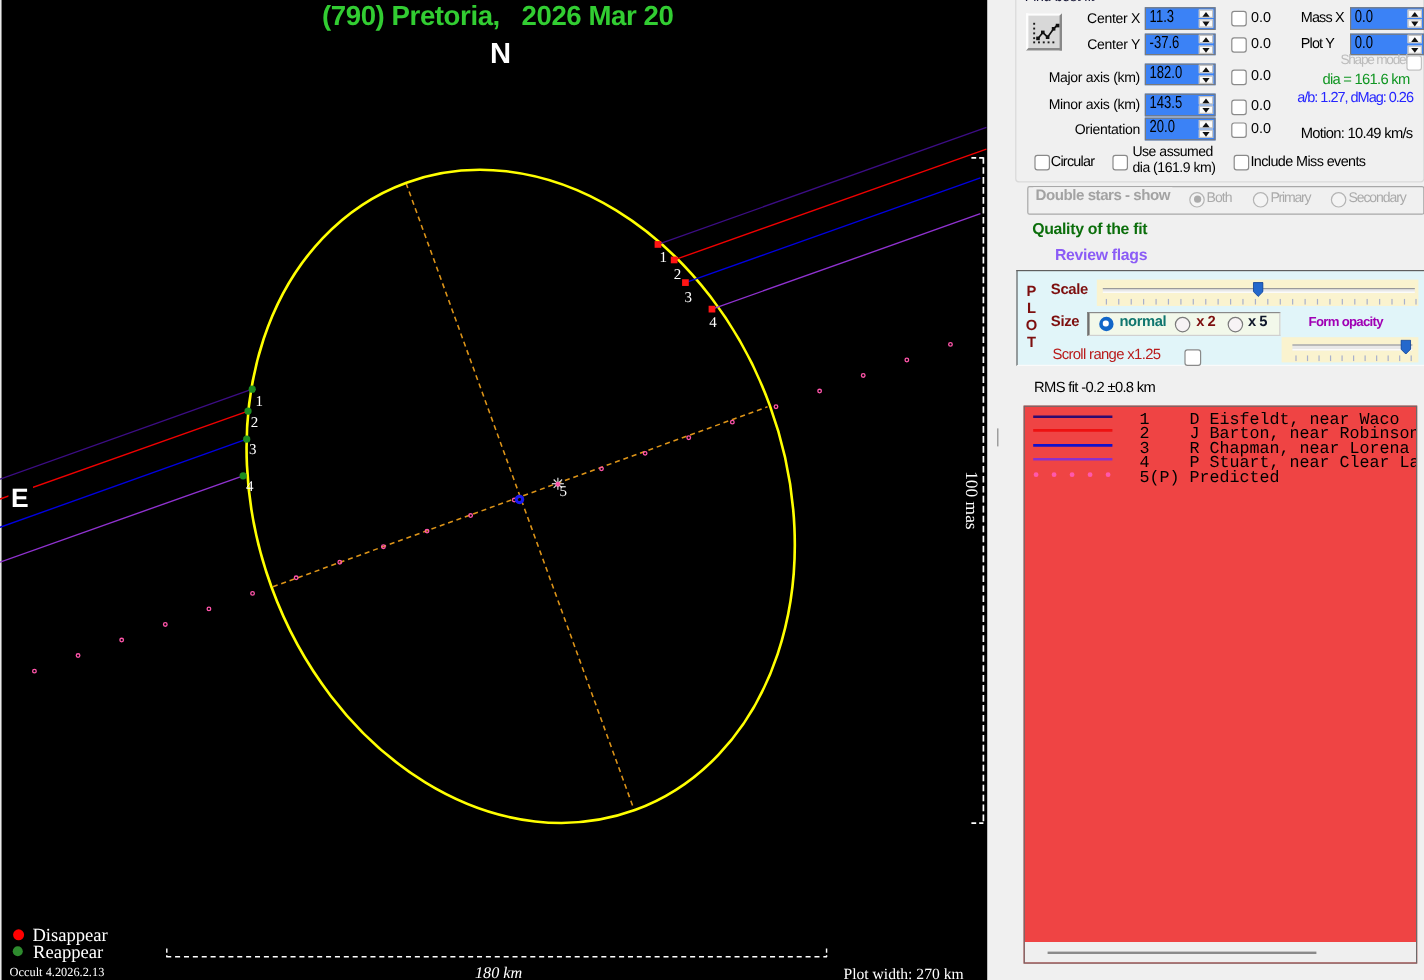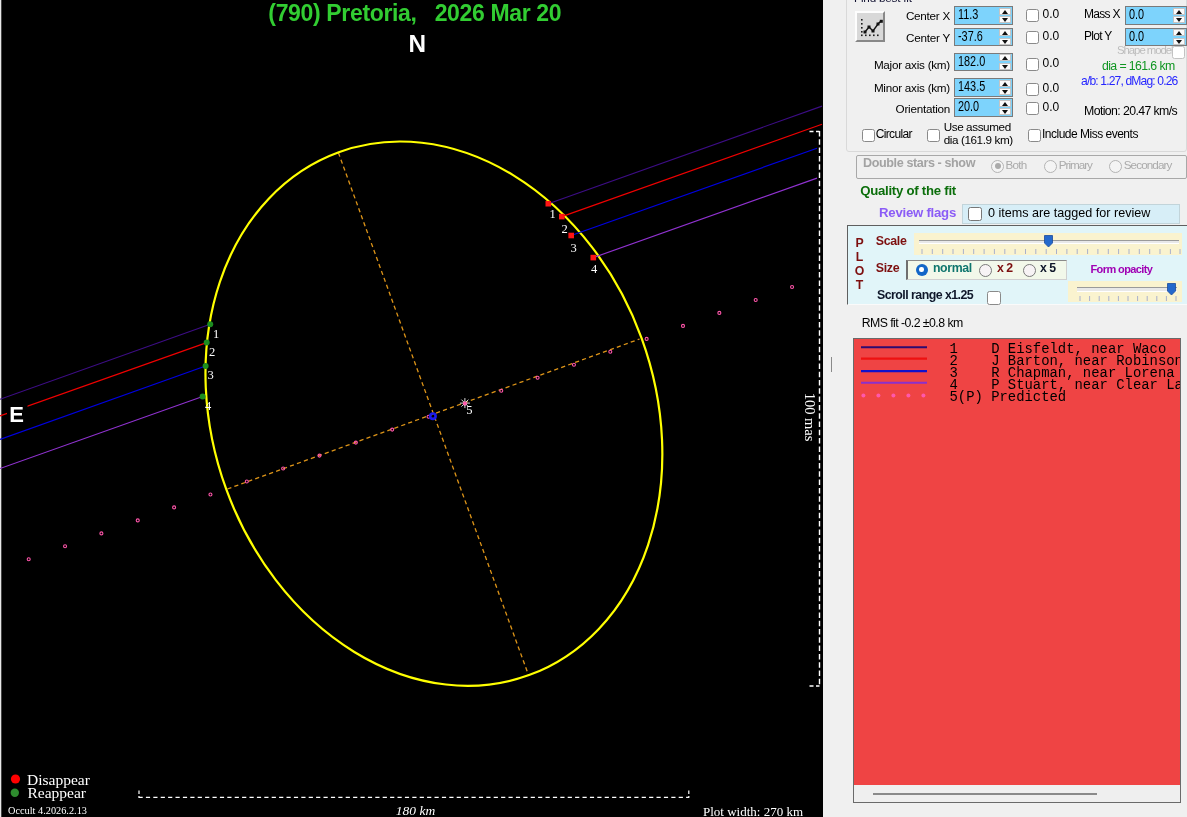--- a/index.html
+++ b/index.html
@@ -1,21 +1,21 @@
 <!DOCTYPE html>
 <html><head>
 <meta charset="utf-8">
 <style>
 html,body{margin:0;padding:0;}
 #root{position:relative;width:1187px;height:817px;background:#f0f0f0;overflow:hidden;
   font-family:"Liberation Sans",sans-serif;}
 #plot{position:absolute;left:0;top:0;}
 .lbl{position:absolute;color:#000;font-size:11.7px;white-space:nowrap;}
 .rlbl{position:absolute;color:#000;font-size:11.7px;white-space:nowrap;text-align:right;letter-spacing:-0.25px;}
-.field{position:absolute;background:#7dd3fc;border:1px solid #7a7a7a;font-size:14px;color:#000;}
+.field{position:absolute;background:#3b82f6;border:1px solid #7a7a7a;font-size:14px;color:#000;}
 .field .val{position:absolute;left:3.5px;top:-1px;font-size:14.5px;transform:scaleX(0.75);transform-origin:0 0;}
 .spin{position:absolute;right:0px;top:0px;width:13px;height:100%;}
 .spin .up,.spin .dn{position:absolute;left:0;width:12px;height:7px;background:#fbfbfb;border:1px solid #c4c4c4;box-sizing:border-box;}
 .spin .up{top:0.5px;}
 .spin .dn{bottom:0.5px;}
 .tri-up{position:absolute;left:2.5px;top:1px;width:0;height:0;border-left:3px solid transparent;border-right:3px solid transparent;border-bottom:4px solid #101010;}
 .tri-dn{position:absolute;left:2.5px;top:1px;width:0;height:0;border-left:3px solid transparent;border-right:3px solid transparent;border-top:4px solid #101010;}
 .cb{position:absolute;width:11px;height:11px;background:#fff;border:1px solid #8a8a8a;border-radius:2.5px;}
 .radio{position:absolute;width:11px;height:11px;border-radius:50%;background:#fff;border:1px solid #5a5a5a;}
 .radio-dis{position:absolute;width:11px;height:11px;border-radius:50%;background:#f4f4f4;border:1px solid #b4b4b4;}
@@ -259,45 +259,41 @@
           <i class="tri-dn"></i>
         </div>
       </div>
     </div>
 
 <div class="lbl" style="left:1117px;top:44.3px;color:#bcbcbc;font-size:11.4px;letter-spacing:-1.05px;">Shape model</div>
 <div class="cb" style="left:1172px;top:45.5px;width:11px;height:11px;border-color:#c2c2c2;"></div>
 
 <div class="lbl" style="left:1102px;top:59.3px;color:#109622;font-size:12.3px;letter-spacing:-0.6px;">dia = 161.6 km</div>
 <div class="lbl" style="left:1081px;top:74.1px;color:#2525ff;font-size:12.1px;letter-spacing:-0.85px;">a/b: 1.27, dMag: 0.26</div>
-<div class="lbl" style="left:1084px;top:104.1px;font-size:12.3px;letter-spacing:-0.6px;">Motion: 20.47 km/s</div>
+<div class="lbl" style="left:1084px;top:104.1px;font-size:12.3px;letter-spacing:-0.6px;">Motion: 10.49 km/s</div>
 
 <div class="cb" style="left:861.7px;top:129.3px;"></div>
     <div class="lbl" style="left:875.7px;top:127.2px;font-size:12px;letter-spacing:-0.65px;">Circular</div>
 <div class="cb" style="left:926.7px;top:129.3px;"></div>
 <div class="lbl" style="left:943.7px;top:121.3px;font-size:11.7px;line-height:12.9px;letter-spacing:-0.4px;">Use assumed<br>dia (161.9 km)</div>
 <div class="cb" style="left:1027.8px;top:129.3px;"></div>
     <div class="lbl" style="left:1042px;top:127.2px;font-size:12px;letter-spacing:-0.5px;">Include Miss events</div>
 
 <div class="grp" style="left:856px;top:154.5px;width:329px;height:22px;border-color:#a8a8a8;border-radius:2px;"></div>
 <div style="position:absolute;left:861px;top:155.6px;background:#f0f0f0;padding:0 2px;font-size:12.6px;font-weight:bold;color:#a3a3a3;letter-spacing:-0.4px;">Double stars - show</div>
 <div class="radio-dis" style="left:991px;top:159.5px;"></div>
 <div style="position:absolute;left:994.5px;top:163px;width:6px;height:6px;border-radius:50%;background:#ababab;"></div>
 <div class="lbl" style="left:1005.5px;top:157.7px;color:#aaa;font-size:11.7px;letter-spacing:-0.8px;">Both</div>
 <div class="radio-dis" style="left:1044.2px;top:159.5px;"></div>
 <div class="lbl" style="left:1058.7px;top:157.7px;color:#aaa;font-size:11.7px;letter-spacing:-1.0px;">Primary</div>
 <div class="radio-dis" style="left:1109.1px;top:159.5px;"></div>
 <div class="lbl" style="left:1123.7px;top:157.7px;color:#aaa;font-size:11.7px;letter-spacing:-0.9px;">Secondary</div>
 
 <div class="rlbl" style="left:800px;top:182.9px;width:156px;color:#0b6e0b;font-size:13.2px;font-weight:bold;letter-spacing:-0.25px;">Quality of the fit</div>
 <div class="rlbl" style="left:800px;top:205.0px;width:156px;color:#8b5cf6;font-size:13.2px;font-weight:bold;">Review flags</div>
-<div style="position:absolute;left:962px;top:203.8px;width:216px;height:18.5px;background:#d7eef7;border:1px solid #c2d4da;">
-  <div class="cb" style="left:5px;top:2.5px;width:12px;height:12px;border-color:#777;"></div>
-  <div style="position:absolute;left:25px;top:1.5px;font-size:12.6px;color:#000;">0 items are tagged for review</div>
-</div>
 
 <div style="position:absolute;left:847px;top:224.5px;width:340px;height:80.5px;background:#e1f5f9;border-top:1.5px solid #5f5f5f;border-left:1.5px solid #5f5f5f;border-bottom:1px solid #fafafa;box-sizing:border-box;"></div>
 <div style="position:absolute;left:853.5px;top:236.8px;width:12px;font-size:12.3px;font-weight:bold;color:#7d0f0f;line-height:13.9px;text-align:center;">P<br>L<br>O<br>T</div>
 <div style="position:absolute;left:875.7px;top:234.3px;font-size:12.4px;font-weight:bold;color:#7d0f0f;letter-spacing:-0.3px;">Scale</div>
 
 <div style="position:absolute;left:914px;top:232.5px;width:268px;height:22px;background:#faf3cf;"></div>
 <div style="position:absolute;left:919px;top:239.8px;width:260px;height:2.6px;background:#e8e8e8;border-top:1px solid #9a9a9a;border-bottom:1px solid #fff;"></div>
 <svg style="position:absolute;left:1043.5px;top:235.3px;" width="9" height="12.5" viewBox="0 0 9 12.5">
       <path d="M0.5 0.5 h8 v7.5 l-4 4 l-4 -4 z" fill="#2468cc" stroke="#1a4a99" stroke-width="0.8"></path>
     </svg>
@@ -337,21 +333,21 @@
 <div style="position:absolute;left:906px;top:259.5px;width:161px;height:20px;background:#f2f8ea;border-left:2px solid #6f6f6f;border-top:1px solid #8a8a8a;border-right:1px solid #d0d0d0;border-bottom:1px solid #d0d0d0;box-sizing:border-box;"></div>
 <div style="position:absolute;left:915.5px;top:263.6px;width:12px;height:12px;border-radius:50%;background:#1166c8;"></div>
 <div style="position:absolute;left:919.3px;top:267.4px;width:4.4px;height:4.4px;border-radius:50%;background:#fff;"></div>
 <div style="position:absolute;left:932.9px;top:261.2px;font-size:12.3px;font-weight:bold;letter-spacing:-0.35px;color:#0f766e;">normal</div>
 <div class="radio" style="left:979.3px;top:263.9px;background:#f7f3f5;border-color:#7a7a7a;"></div>
 <div style="position:absolute;left:996.9px;top:261.2px;font-size:12.3px;font-weight:bold;letter-spacing:-0.5px;color:#7d0f0f;">x 2</div>
 <div class="radio" style="left:1022.8px;top:263.9px;background:#f7f3f5;border-color:#7a7a7a;"></div>
 <div style="position:absolute;left:1040.1px;top:261.2px;font-size:12.3px;font-weight:bold;letter-spacing:-0.5px;color:#0f172a;">x 5</div>
 <div style="position:absolute;left:1090.5px;top:262.6px;font-size:11px;font-weight:bold;color:#a000b4;letter-spacing:-0.6px;">Form opacity</div>
 
-<div style="position:absolute;left:877px;top:288.0px;font-size:12.4px;font-weight:bold;color:#0f172a;letter-spacing:-0.55px;">Scroll range x1.25</div>
+<div style="position:absolute;left:877px;top:288.0px;font-size:12.4px;font-weight:normal;color:#b91c1c;letter-spacing:-0.55px;">Scroll range x1.25</div>
 <div class="cb" style="left:987px;top:290.5px;width:12px;height:12px;"></div>
 
 <div style="position:absolute;left:1067.5px;top:280.5px;width:114.5px;height:21px;background:#faf3cf;"></div>
 <div style="position:absolute;left:1077px;top:287.3px;width:100px;height:2.6px;background:#e8e8e8;border-top:1px solid #9a9a9a;border-bottom:1px solid #fff;"></div>
 <svg style="position:absolute;left:1167px;top:283.3px;" width="9" height="12.5" viewBox="0 0 9 12.5">
       <path d="M0.5 0.5 h8 v7.5 l-4 4 l-4 -4 z" fill="#2468cc" stroke="#1a4a99" stroke-width="0.8"></path>
     </svg>
 <svg style="position:absolute;left:1078px;top:295.5px;" width="104" height="5" viewBox="0 0 104 5">
 <g stroke="#a8b0cc" stroke-width="1">
         <line x1="2" y1="0" x2="2" y2="5"></line>

